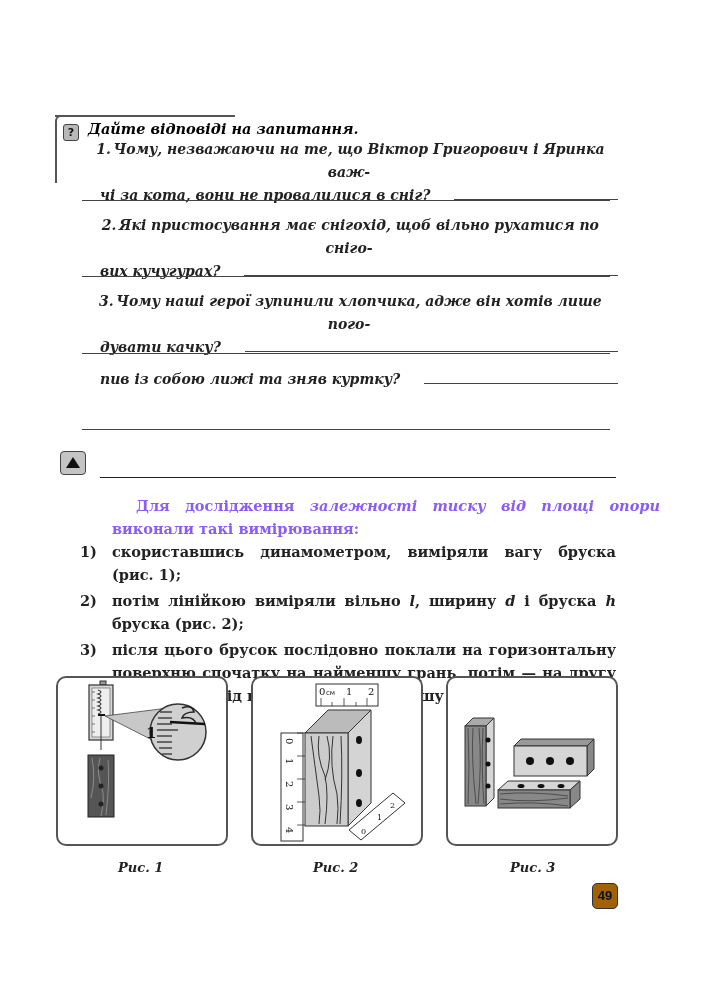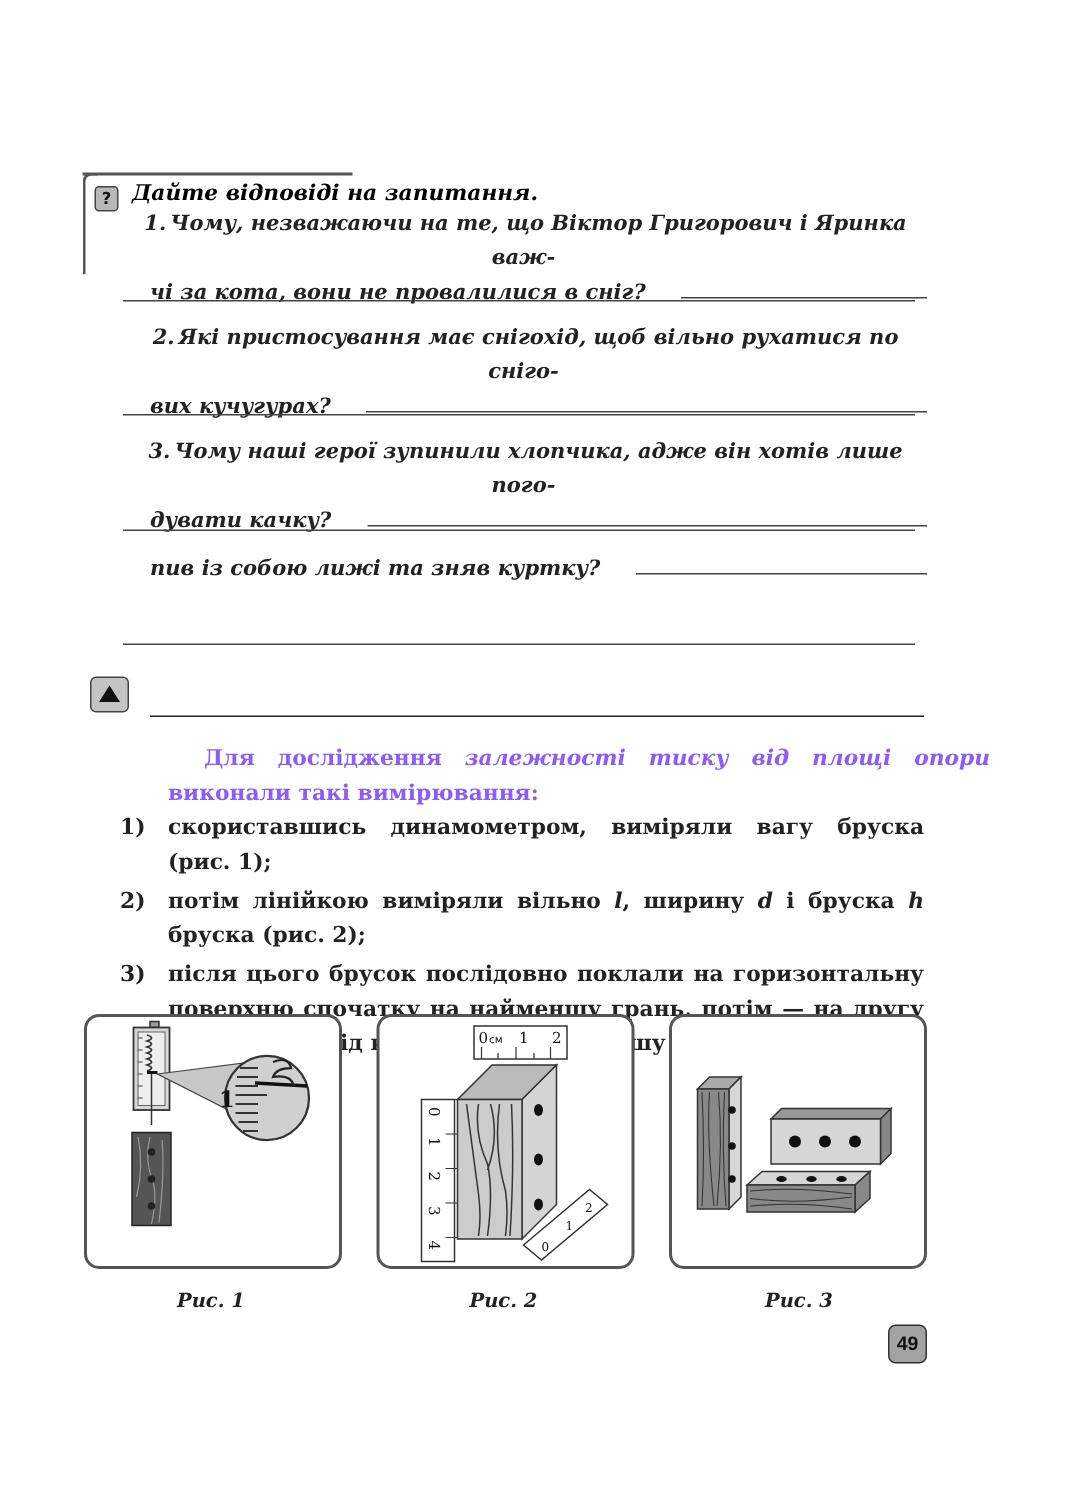--- a/index.html
+++ b/index.html
@@ -57,21 +57,21 @@
     
     .fig {
       position: absolute; top: 676px; width: 168px; height: 166px;
       border: 2px solid #555; border-radius: 10px; background: #fff;
     }
     .fig svg { position: absolute; left: 0; top: 0; }
     .cap { position: absolute; top: 860px; font: italic bold 13px "DejaVu Serif", serif; color: #222; }
 
     .pagenum {
       position: absolute; left: 592px; top: 883px; width: 24px; height: 24px;
-      background: #a3a3a3; border: 1.5px solid #333; border-radius: 5px;
+      background: #a16207; border: 1.5px solid #333; border-radius: 5px;
       font: bold 13px "Liberation Sans", "DejaVu Sans", sans-serif; text-align: center; line-height: 24px; color: #111;
     }
   </style>
 </head>
 <body>
 
 <div class="page">
 
   <div class="bracket-top"></div>
   <div class="bracket-left"></div>

